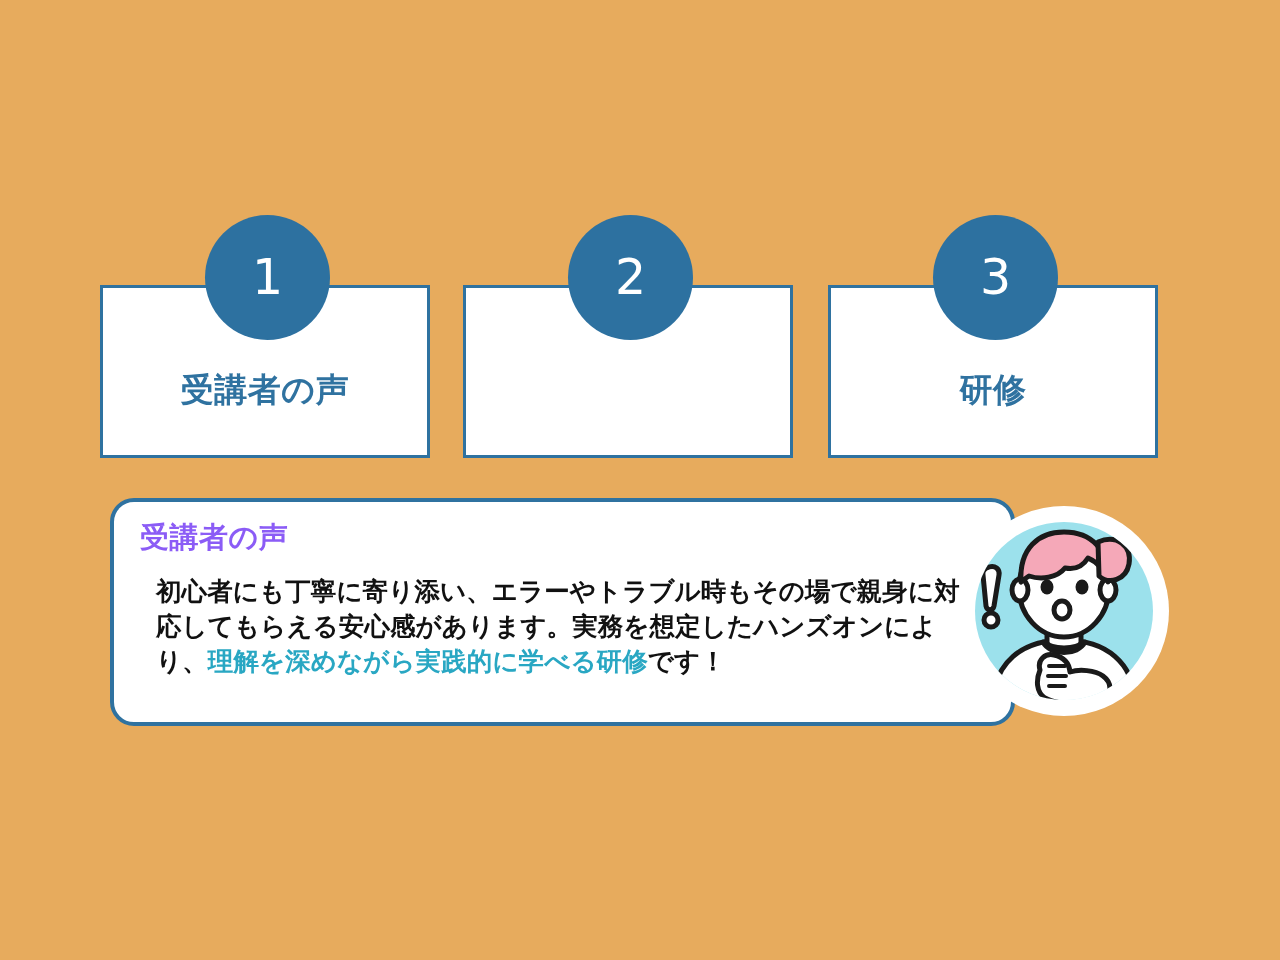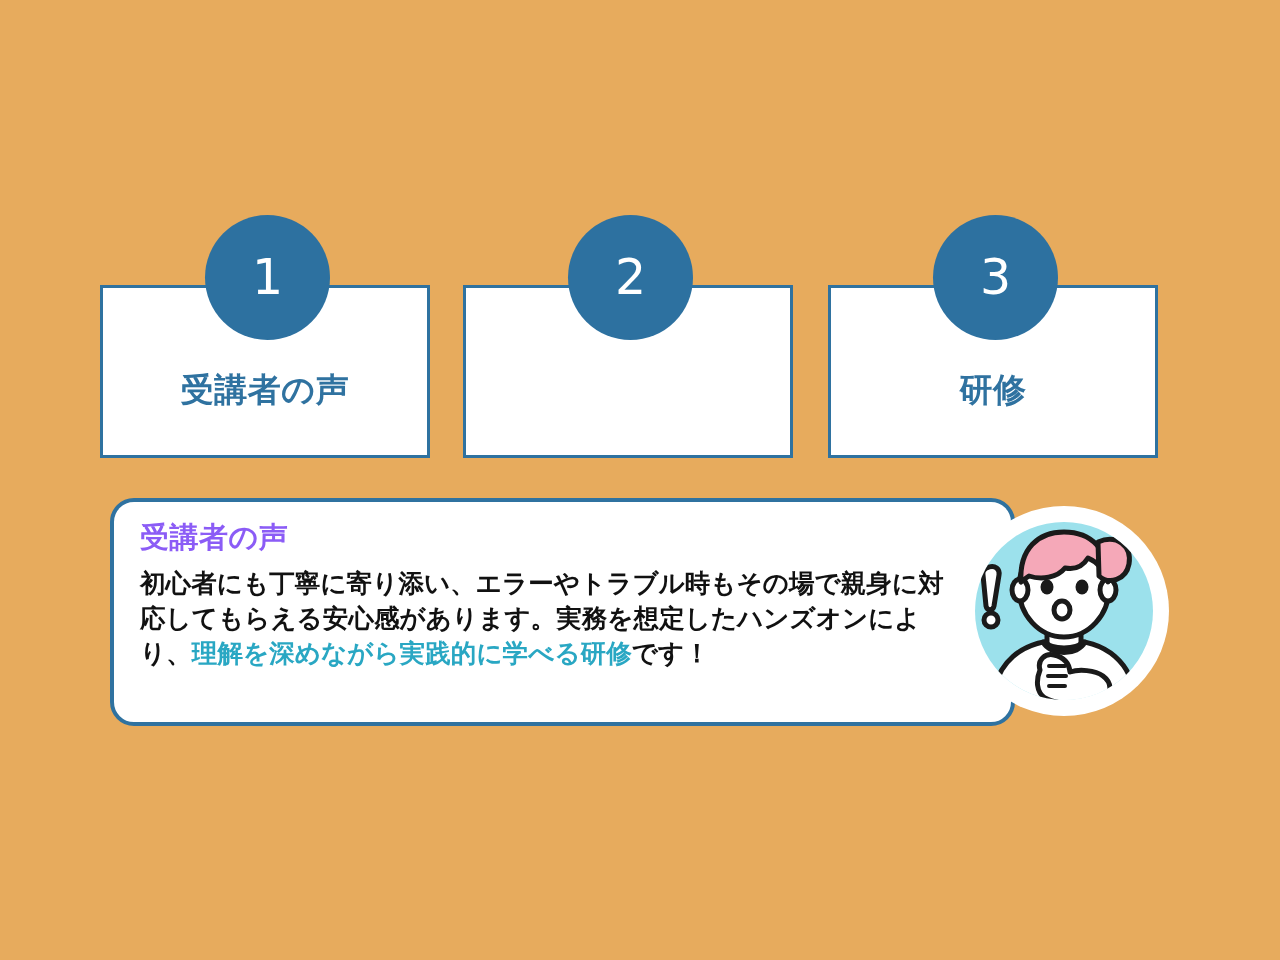--- a/index.html
+++ b/index.html
@@ -99,21 +99,21 @@
     letter-spacing: 0.5px;
     margin: 0 0 8px 0;
   }
 
   .testimonial-body {
     color: #111111;
     font-size: 25.5px;
     font-weight: 700;
     line-height: 1.38;
     letter-spacing: 0.1px;
-    margin: 0;
+    margin: 16px;
     max-width: 805px;
   }
 
   .hl {
     color: #29a7c3;
   }
 
   
   .avatar {
     position: absolute;

